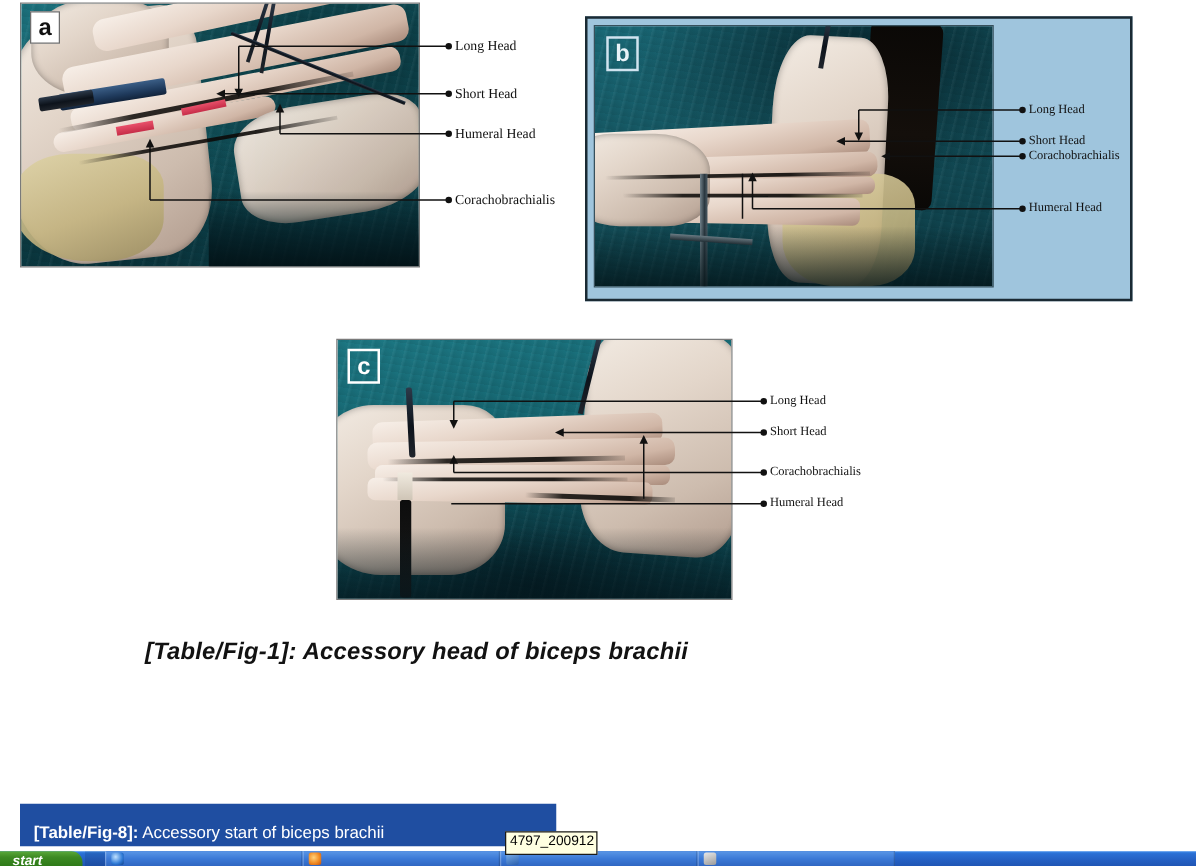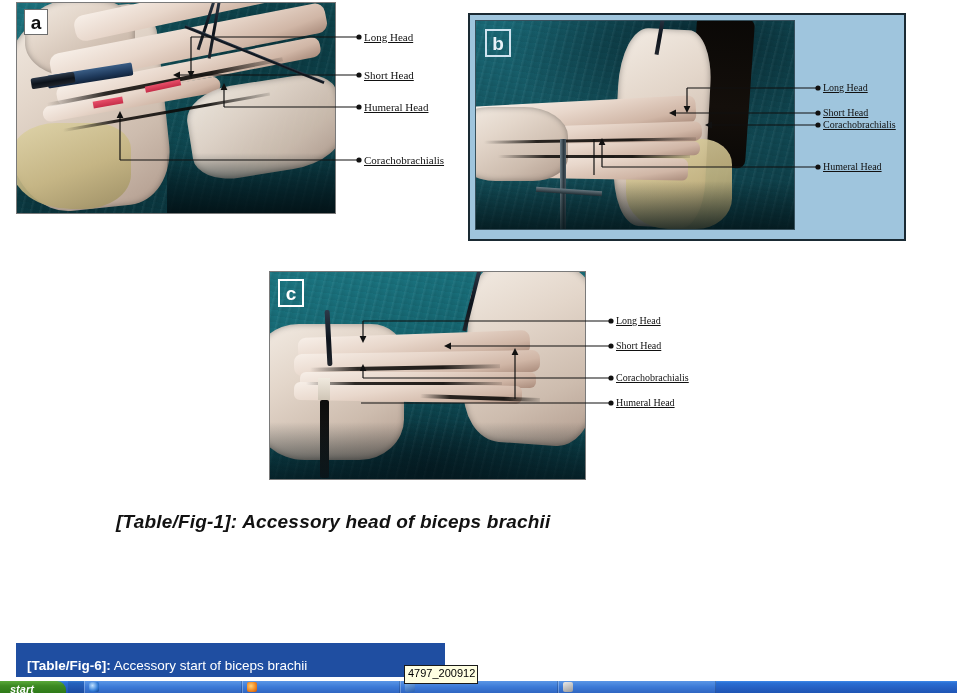--- a/index.html
+++ b/index.html
@@ -117,21 +117,20 @@
     z-index: 7;
   }
   .label {
     position: absolute;
     font-family: "Liberation Serif", serif;
     font-size: 11px;
     color: #111111;
     white-space: nowrap;
     line-height: 1;
     z-index: 8;
-    text-decoration: underline;
   }
   .label-sm { font-size: 10px; }
 
   
   .fig-caption {
     position: absolute;
     font-family: "Liberation Sans", sans-serif;
     font-style: italic;
     font-weight: bold;
     font-size: 19px;
@@ -399,21 +398,21 @@
   <div class="label label-sm" style="left:347px; top:45px;">Long Head</div>
   <div class="label label-sm" style="left:347px; top:70px;">Short Head</div>
   <div class="label label-sm" style="left:347px; top:102px;">Corachobrachialis</div>
   <div class="label label-sm" style="left:347px; top:127px;">Humeral Head</div>
 </div>
 
 <div class="fig-caption" style="left:116px; top:511px;">[Table/Fig-1]: Accessory head of biceps brachii</div>
 
 <div class="banner" style="left:16px; top:643px; width:429px; height:34px;">
   <div class="banner-text" style="left:11px; top:16px;">
-    <b>[Table/Fig-6]:</b><span> Accessory start of biceps brachii</span>
+    <b>[Table/Fig-8]:</b><span> Accessory start of biceps brachii</span>
   </div>
 </div>
 
 <div class="tooltip" style="left:404px; top:665px; width:66px; height:14px;">4797_200912</div>
 
 <div class="taskbar">
   <div class="start-btn">
     <span class="start-label">start</span>
   </div>
   <div class="quicklaunch"></div>

